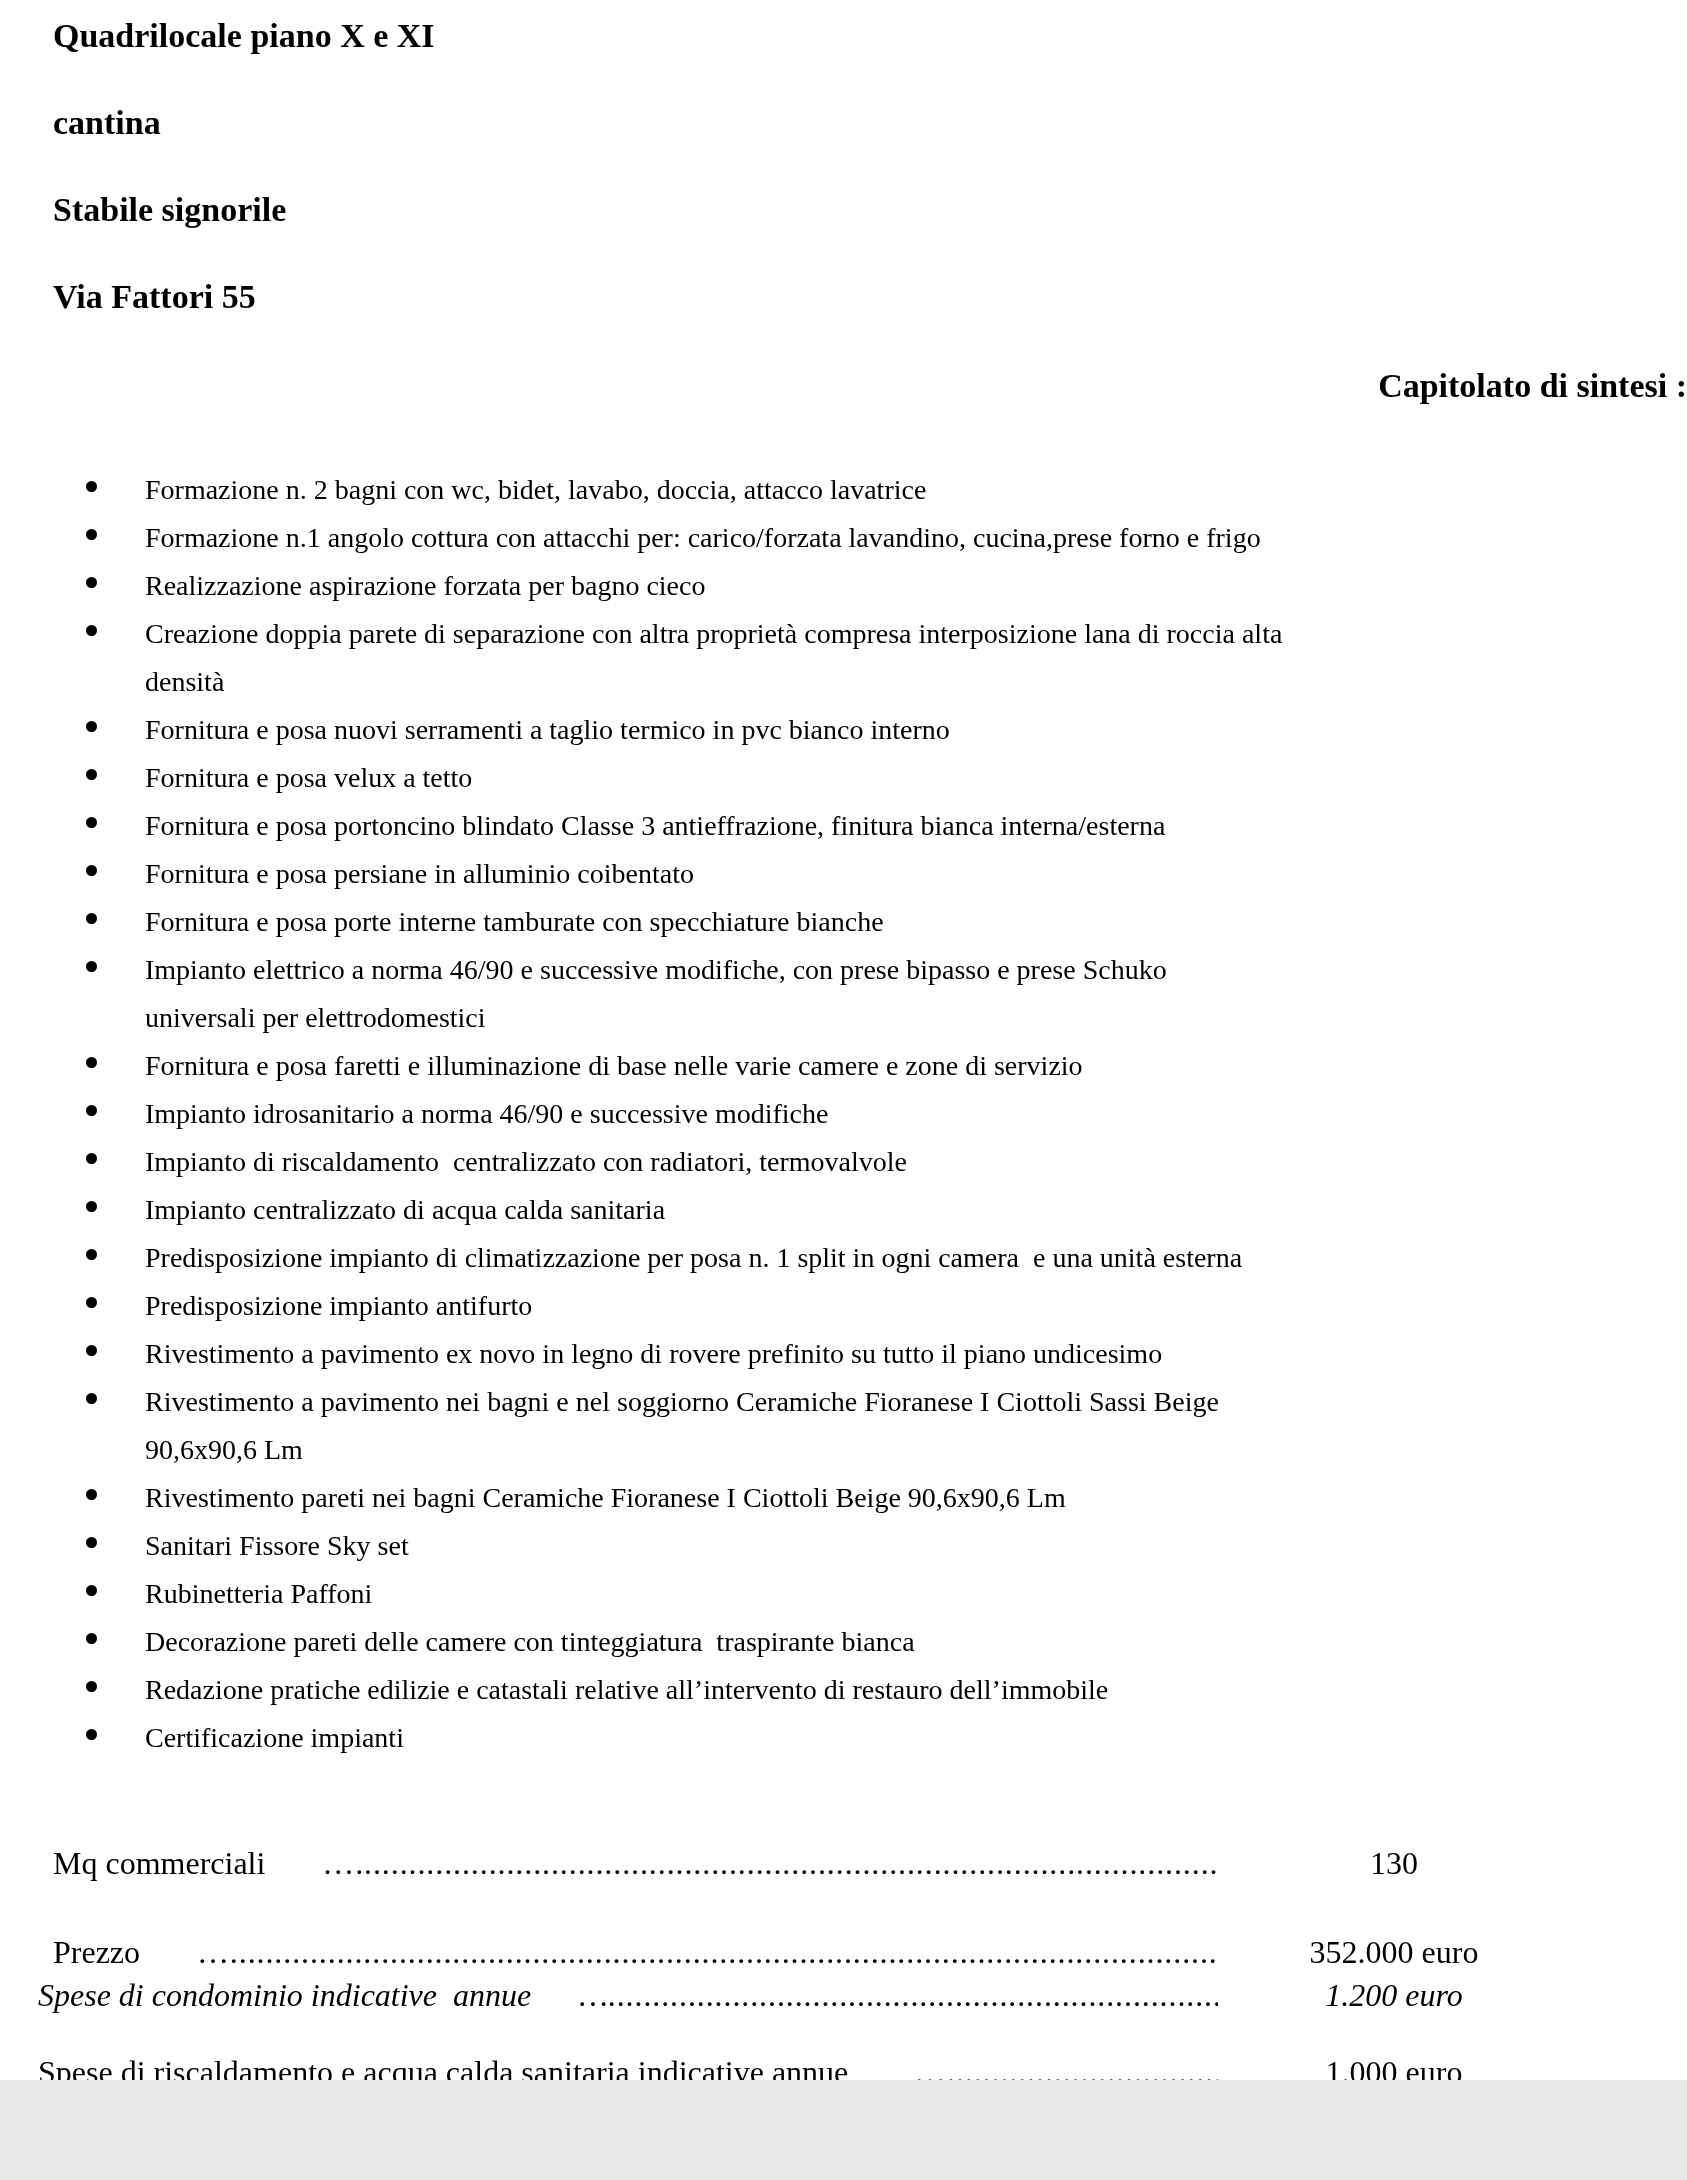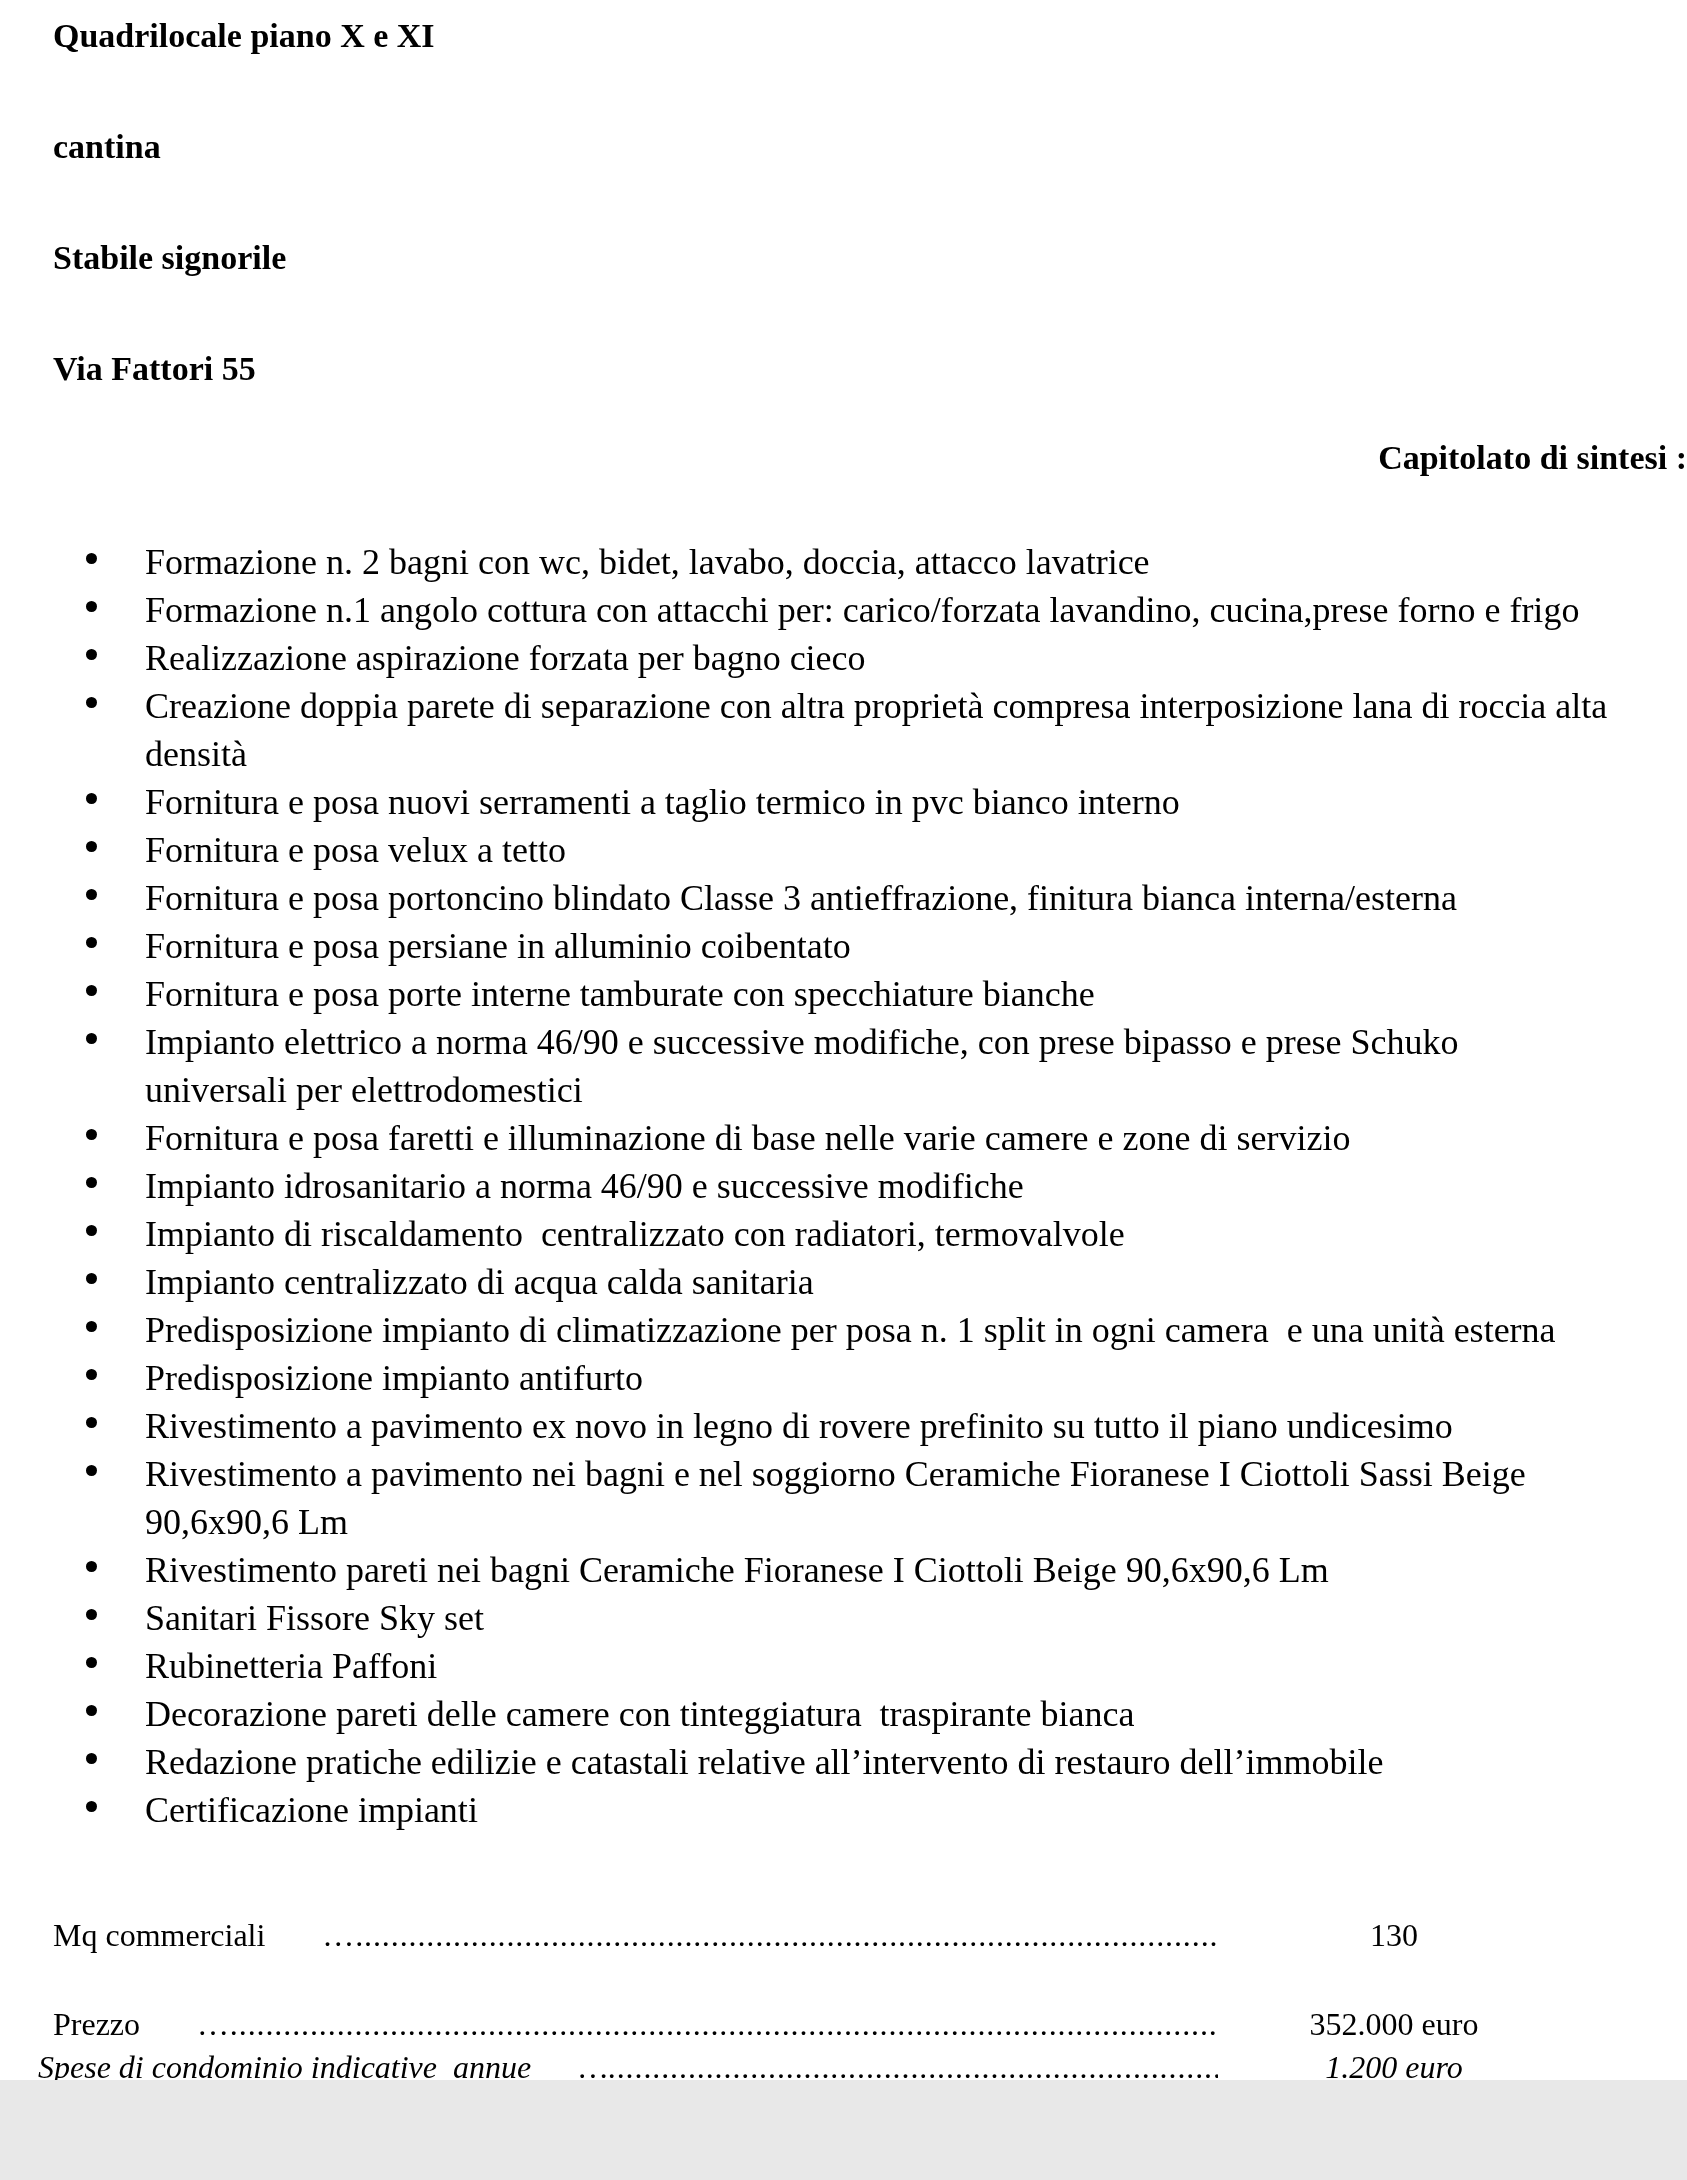--- a/index.html
+++ b/index.html
@@ -13,36 +13,36 @@
   }
   
   .header{padding-top:13.6px;}
   .h-line{
     margin-left:53px;
     font-size:34px;
     font-weight:bold;
     line-height:43px;
     white-space:pre;
   }
-  .h-line + .h-line{margin-top:68px;}
+  .h-line + .h-line{margin-top:44px;}
   .h-line.section{margin-left:66px;margin-top:46px;text-align:right;}
   
   .bullet-list{margin-top:59px;}
   .bullet-item{display:flex;align-items:flex-start;}
   .bullet-dot{
     flex:0 0 11px;
     width:11px;height:11px;
     margin-left:86px;margin-top:15.3px;
     border-radius:50%;
     background:#000;
   }
   .bullet-text{
     margin-left:48px;
     width:1465px;
-    font-size:36px;
+    font-size:28px;
     line-height:48px;
     white-space:pre-wrap;
   }
   .bullet-text .tline{height:48px;white-space:pre;}
   
   .summary-row{
     display:flex;
     align-items:baseline;
     margin-left:38px;
     width:1484px;

